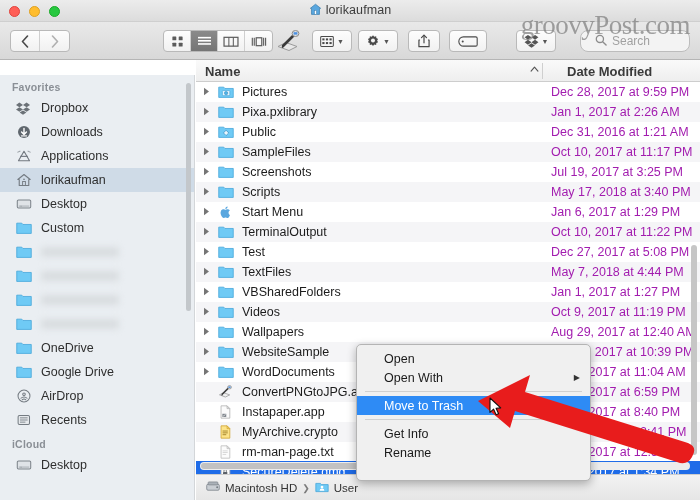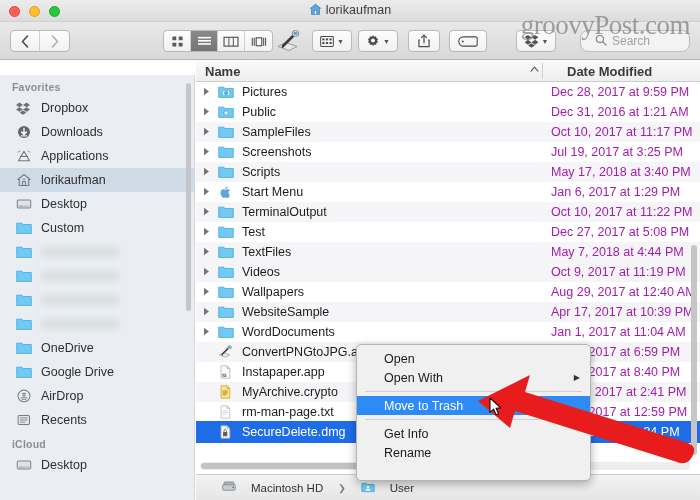--- a/index.html
+++ b/index.html
@@ -161,21 +161,21 @@
   #v-scroll {
     position: absolute; right: 3px; top: 185px; width: 6px; height: 210px;
     background: #c6c6c6; border-radius: 3px;
   }
 
   
   #pathbar {
     position: absolute; left: 196px; bottom: 0; width: 504px; height: 26px;
     background: linear-gradient(#f2f2f2,#e6e6e6); border-top: 1px solid #cdcdcd;
     display: flex; align-items: center; font-size: 11.5px; color: #333;
-    padding-left: 26px; gap: 15px;
+    padding-left: 10px; gap: 5px;
   }
   #pathbar .sep { color: #7b7b7b; font-size: 9px; }
 
   
   #ctxmenu {
     position: absolute; left: 356px; top: 344px;
     width: 235px; height: 137px;
     background: #f0f0f0;
     border: 1px solid #b4b4b4; border-radius: 5px;
     box-shadow: 0 3px 10px rgba(0,0,0,.3);
@@ -501,20 +501,32 @@
           <span class="ficon">
             <svg width="16" height="14" viewBox="0 0 17 15">
               <path d="M.7 2.3h5.4l1.3 1.4h8.9v9.6H.7z" fill="#6fcaf5" stroke="#3fa3d8" stroke-width=".8"></path>
               <rect x="4.6" y="6" width="8" height="5.4" rx=".8" fill="#eaf6fd" stroke="#3fa3d8" stroke-width=".7"></rect>
               <circle cx="8.6" cy="8.7" r="1.8" fill="#4fb3e8" stroke="#2e87bd" stroke-width=".6"></circle>
             </svg>
           </span>
           <span class="fname">Pictures</span>
           <span class="fdate">Dec 28, 2017 at 9:59 PM</span>
         </div>
+        <div class="row odd">
+          <span class="disc"><svg width="7" height="9" viewBox="0 0 7 9">
+              <path d="M1 .8 6 4.5 1 8.2z" fill="#757575"></path>
+            </svg></span>
+          <span class="ficon">
+            <svg width="16" height="14" viewBox="0 0 17 15">
+              <path d="M.7 2.3h5.4l1.3 1.4h8.9v9.6H.7z" fill="#6fcaf5" stroke="#3fa3d8" stroke-width=".8"></path>
+            </svg>
+          </span>
+          <span class="fname">Pixa.pxlibrary</span>
+          <span class="fdate">Jan 1, 2017 at 2:26 AM</span>
+        </div>
         <div class="row">
           <span class="disc"><svg width="7" height="9" viewBox="0 0 7 9">
               <path d="M1 .8 6 4.5 1 8.2z" fill="#757575"></path>
             </svg></span>
           <span class="ficon">
             <svg width="16" height="14" viewBox="0 0 17 15">
               <path d="M.7 2.3h5.4l1.3 1.4h8.9v9.6H.7z" fill="#6fcaf5" stroke="#3fa3d8" stroke-width=".8"></path>
               <path d="M8.6 5.6 11.4 8.5 8.6 11.3 5.8 8.5z" fill="#eaf6fd" stroke="#2e87bd" stroke-width=".7"></path>
             </svg>
           </span>
@@ -598,20 +610,32 @@
           <span class="disc"><svg width="7" height="9" viewBox="0 0 7 9">
               <path d="M1 .8 6 4.5 1 8.2z" fill="#757575"></path>
             </svg></span>
           <span class="ficon">
             <svg width="16" height="14" viewBox="0 0 17 15">
               <path d="M.7 2.3h5.4l1.3 1.4h8.9v9.6H.7z" fill="#6fcaf5" stroke="#3fa3d8" stroke-width=".8"></path>
             </svg>
           </span>
           <span class="fname">TextFiles</span>
           <span class="fdate">May 7, 2018 at 4:44 PM</span>
+        </div>
+        <div class="row">
+          <span class="disc"><svg width="7" height="9" viewBox="0 0 7 9">
+              <path d="M1 .8 6 4.5 1 8.2z" fill="#757575"></path>
+            </svg></span>
+          <span class="ficon">
+            <svg width="16" height="14" viewBox="0 0 17 15">
+              <path d="M.7 2.3h5.4l1.3 1.4h8.9v9.6H.7z" fill="#6fcaf5" stroke="#3fa3d8" stroke-width=".8"></path>
+            </svg>
+          </span>
+          <span class="fname">VBSharedFolders</span>
+          <span class="fdate">Jan 1, 2017 at 1:27 PM</span>
         </div>
         <div class="row odd">
           <span class="disc"><svg width="7" height="9" viewBox="0 0 7 9">
               <path d="M1 .8 6 4.5 1 8.2z" fill="#757575"></path>
             </svg></span>
           <span class="ficon">
             <svg width="16" height="14" viewBox="0 0 17 15">
               <path d="M.7 2.3h5.4l1.3 1.4h8.9v9.6H.7z" fill="#6fcaf5" stroke="#3fa3d8" stroke-width=".8"></path>
             </svg>
           </span>

